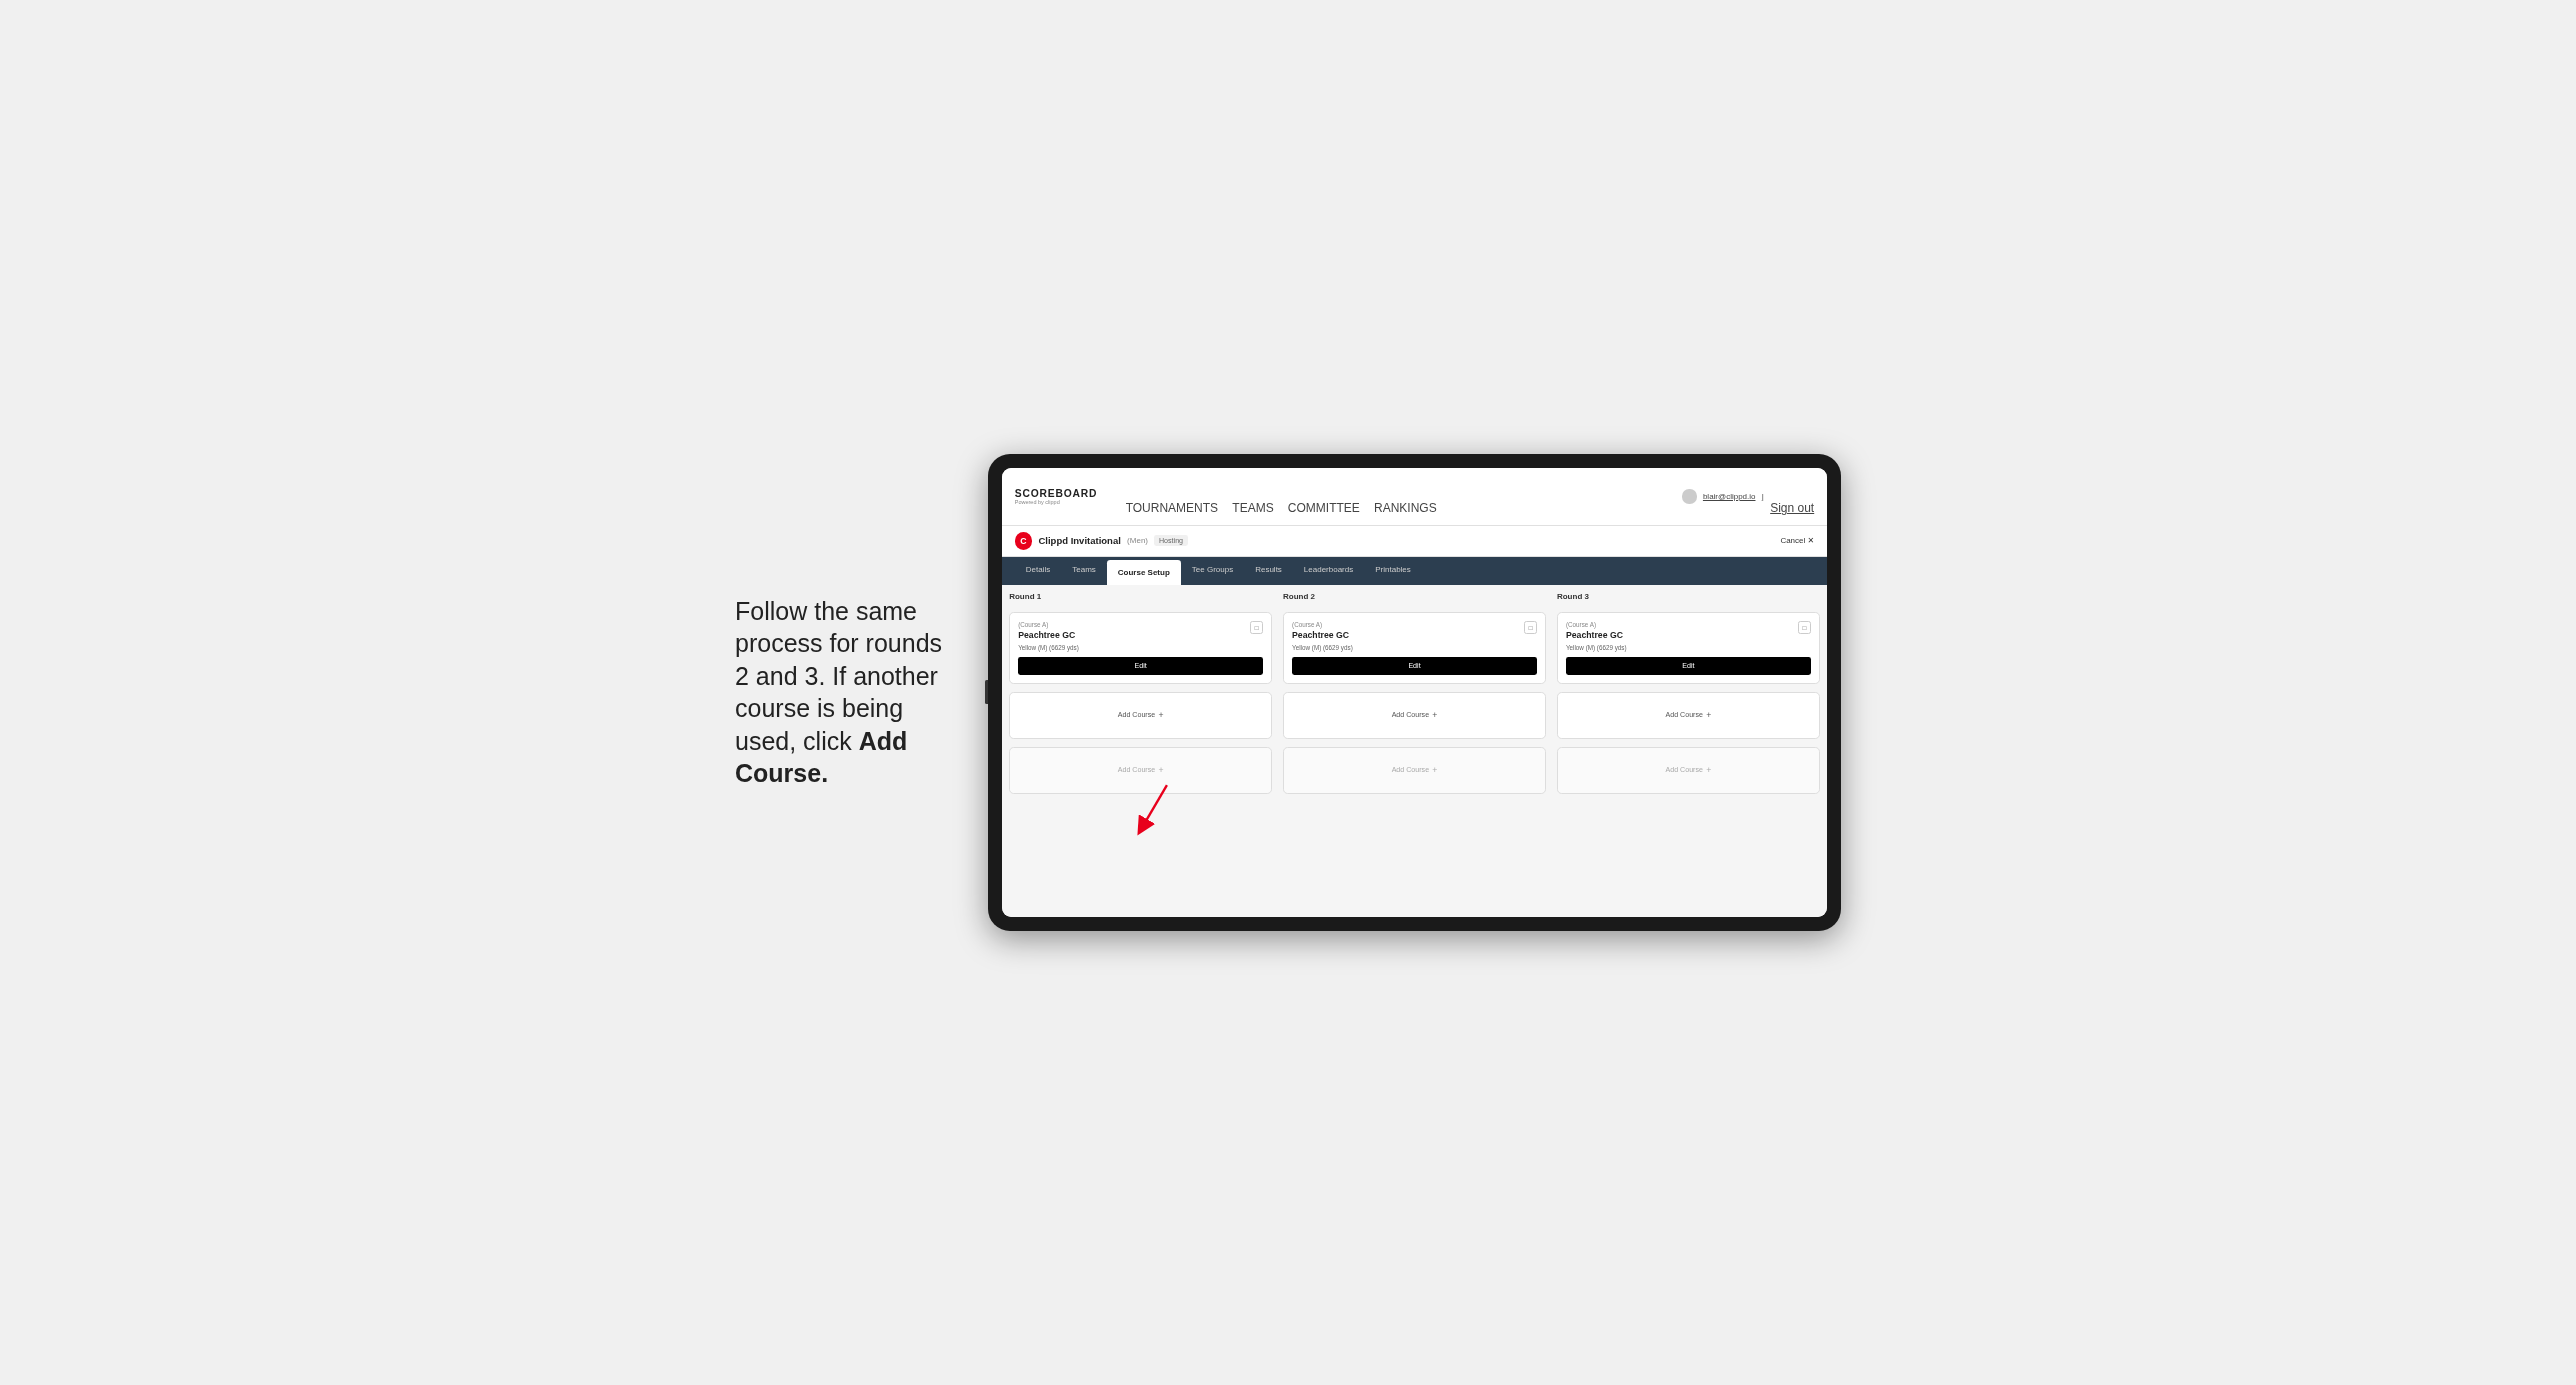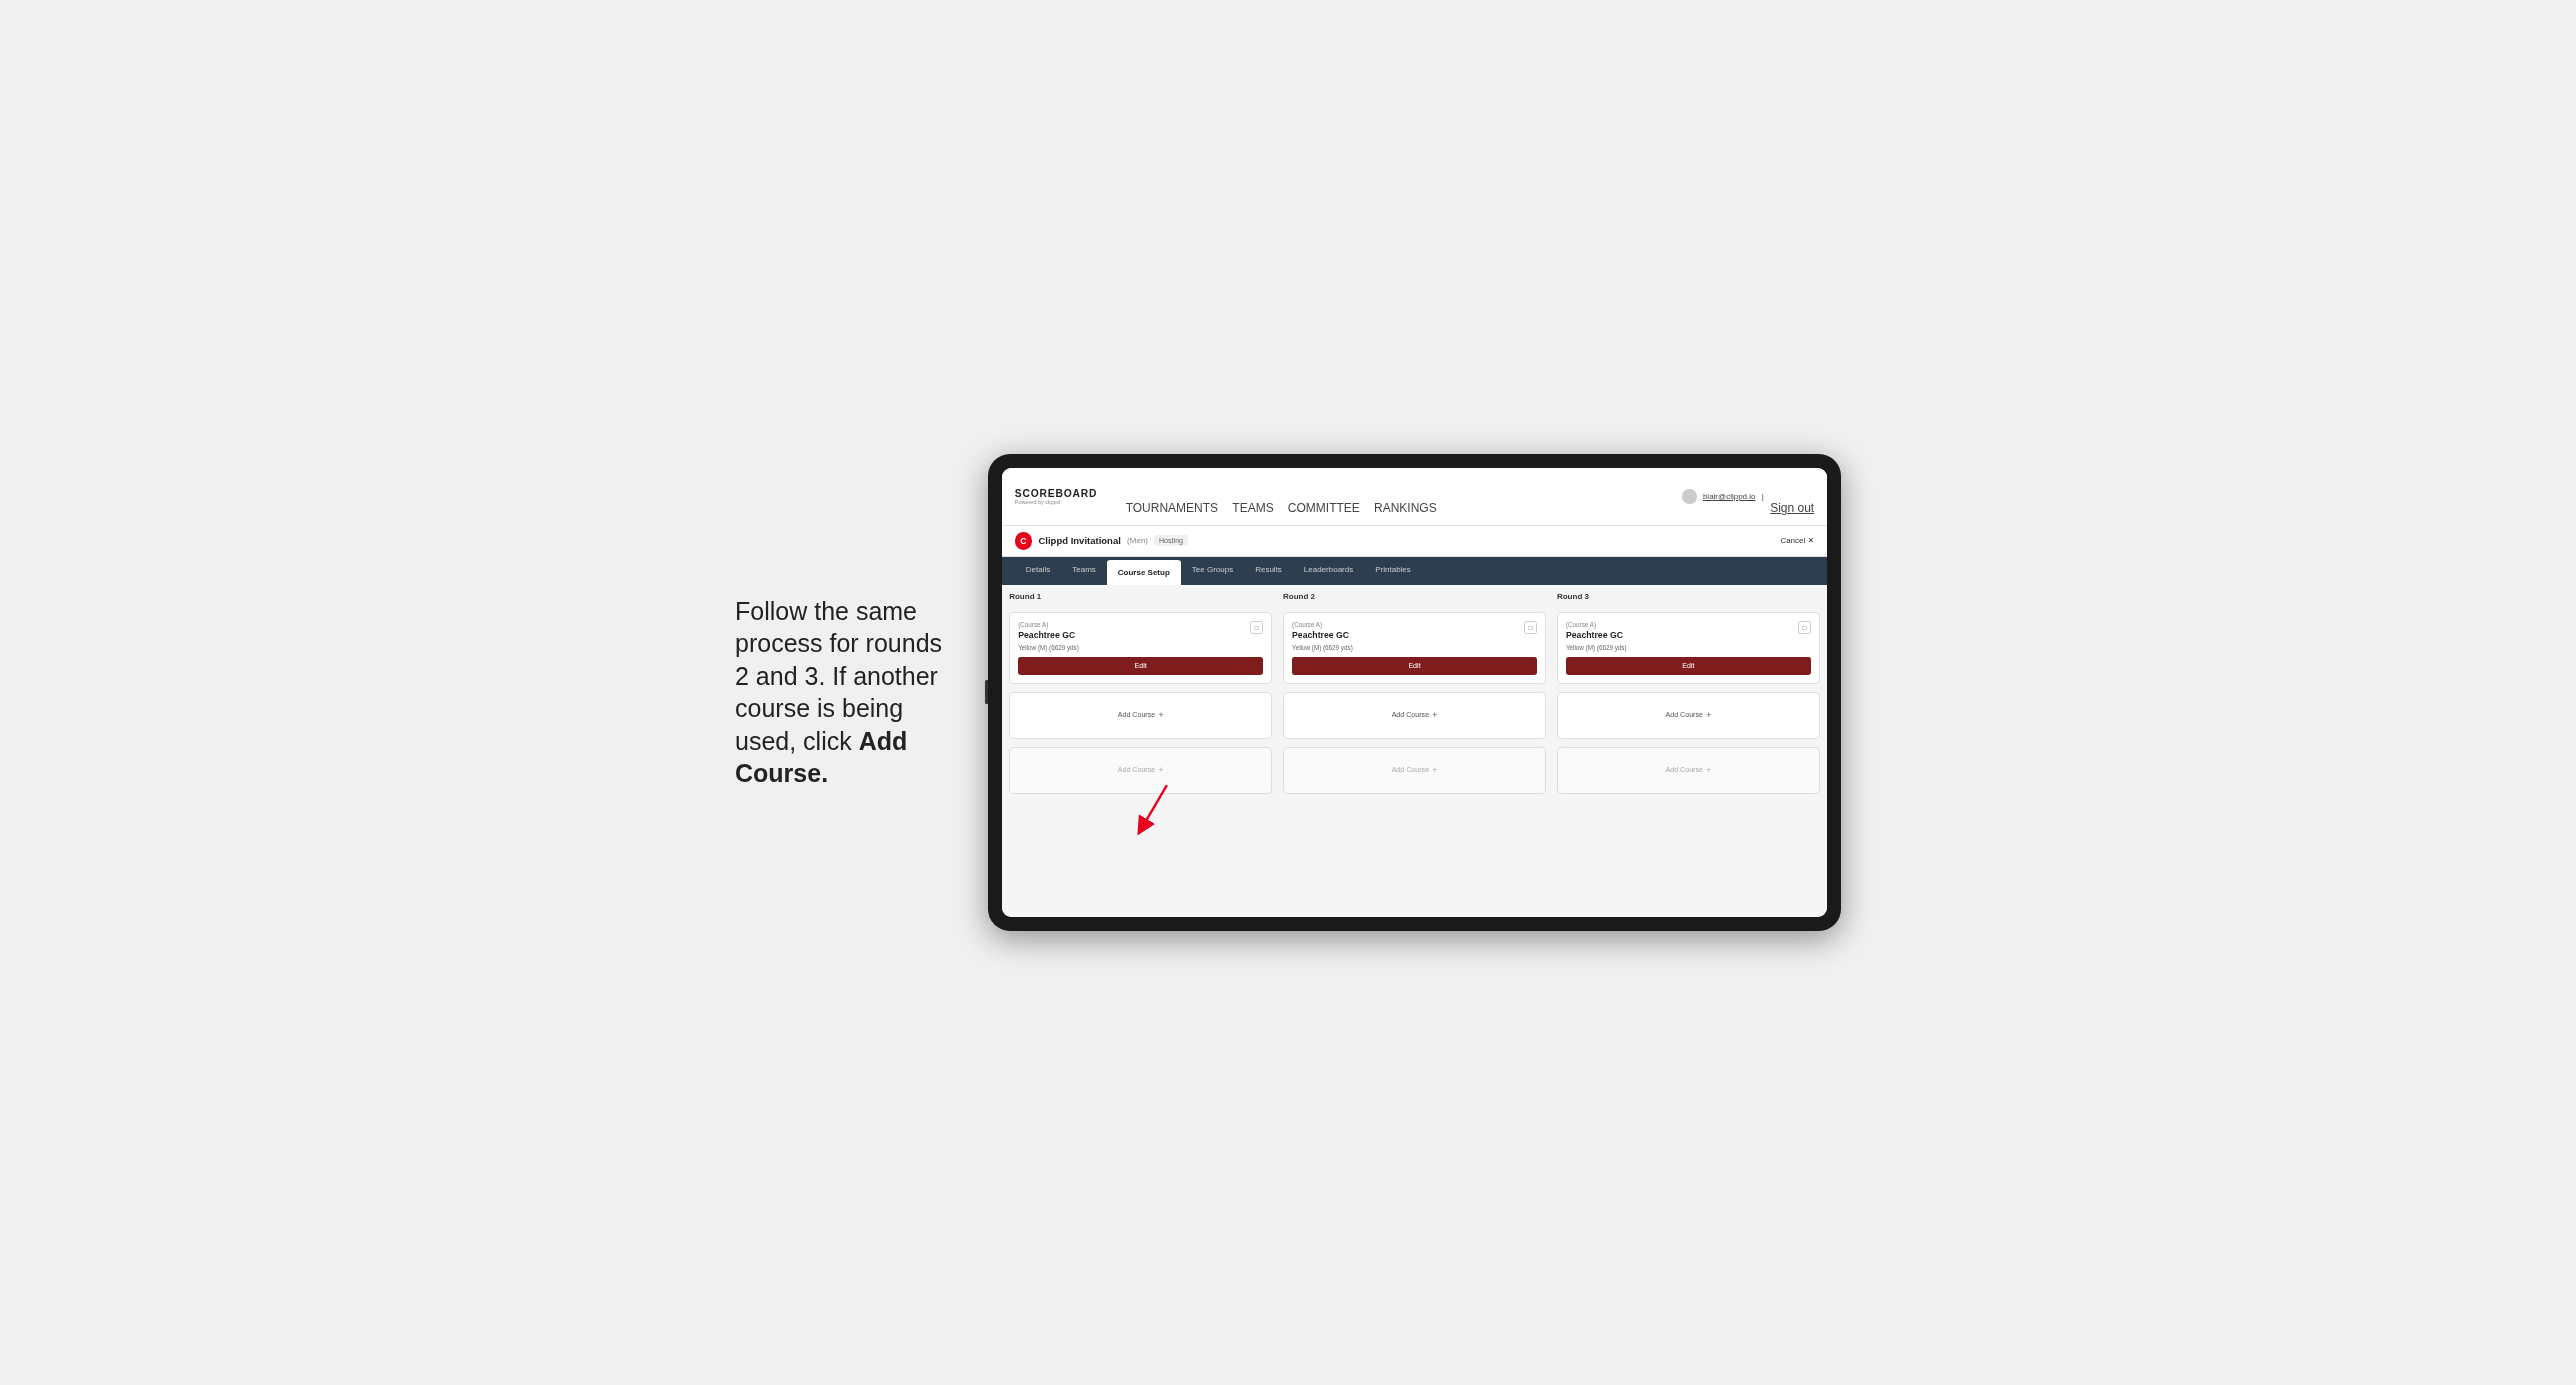--- a/index.html
+++ b/index.html
@@ -224,21 +224,21 @@
       margin-bottom: 4px;
     }
 
     .course-details {
       font-size: 6.3px;
       color: #666;
       margin-bottom: 6.3px;
     }
 
     .edit-btn {
-      background: #7f1d1d;
+      background: #000000;
       color: #fff;
       border: none;
       border-radius: 2.4px;
       padding: 4.7px 0;
       width: 100%;
       font-size: 7.1px;
       cursor: pointer;
       text-align: center;
     }
 

